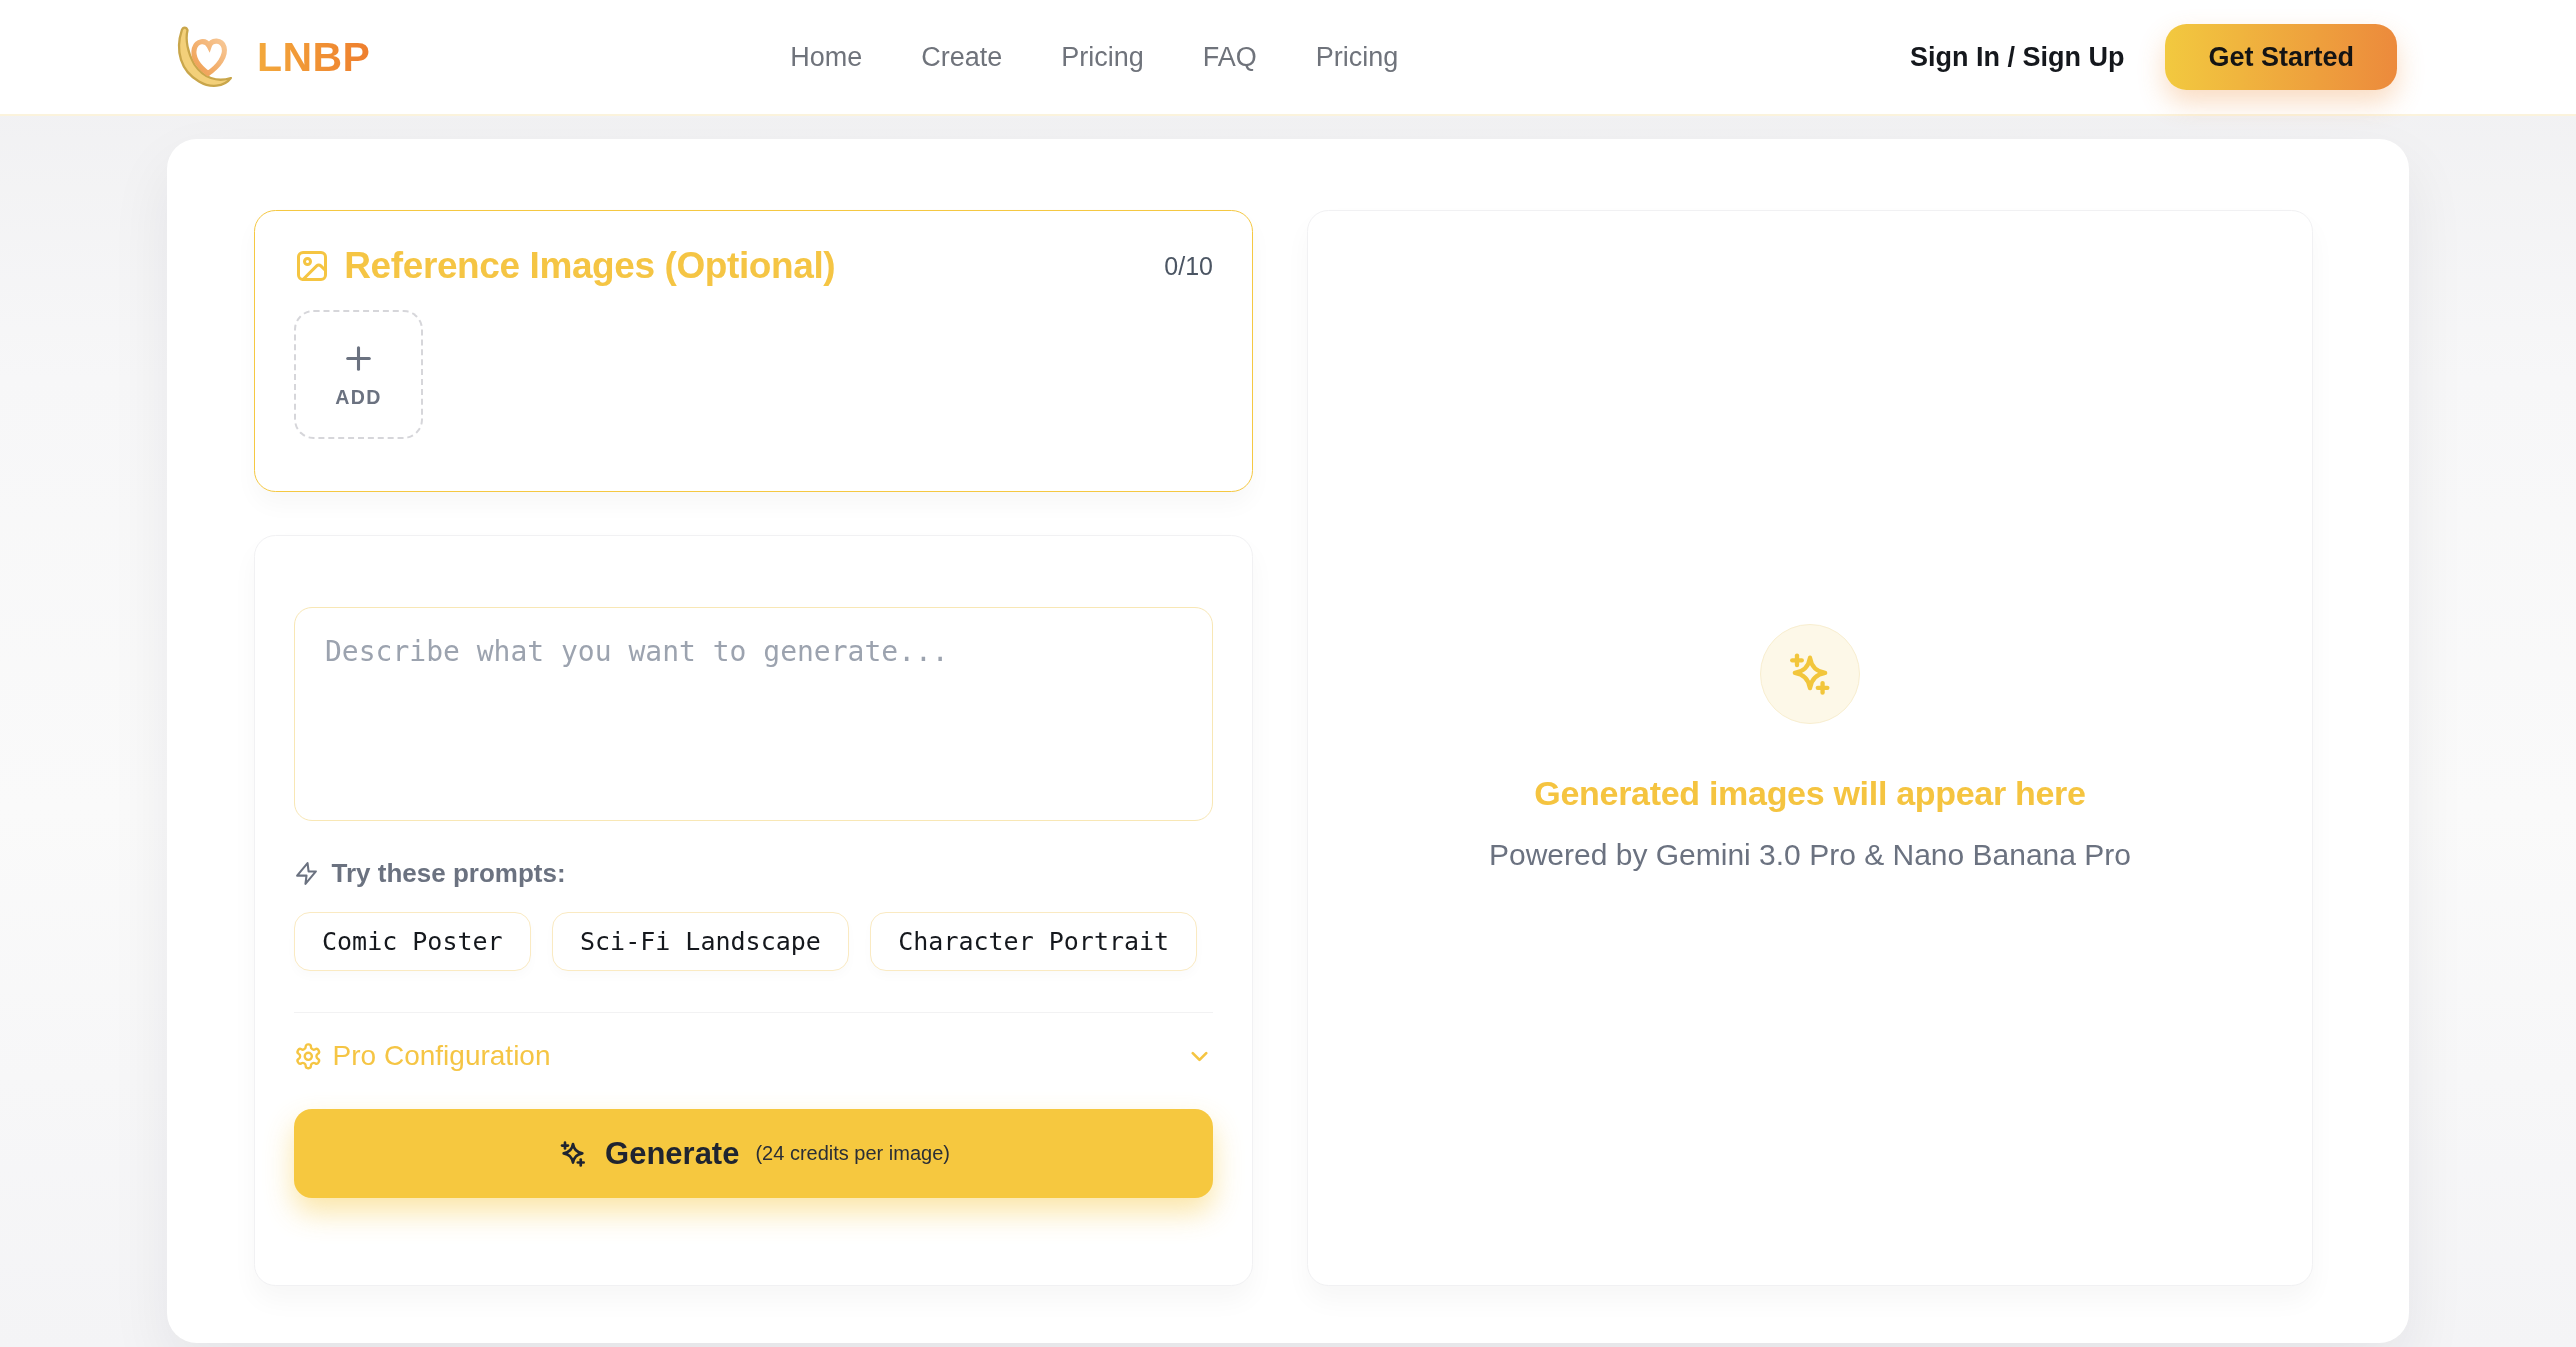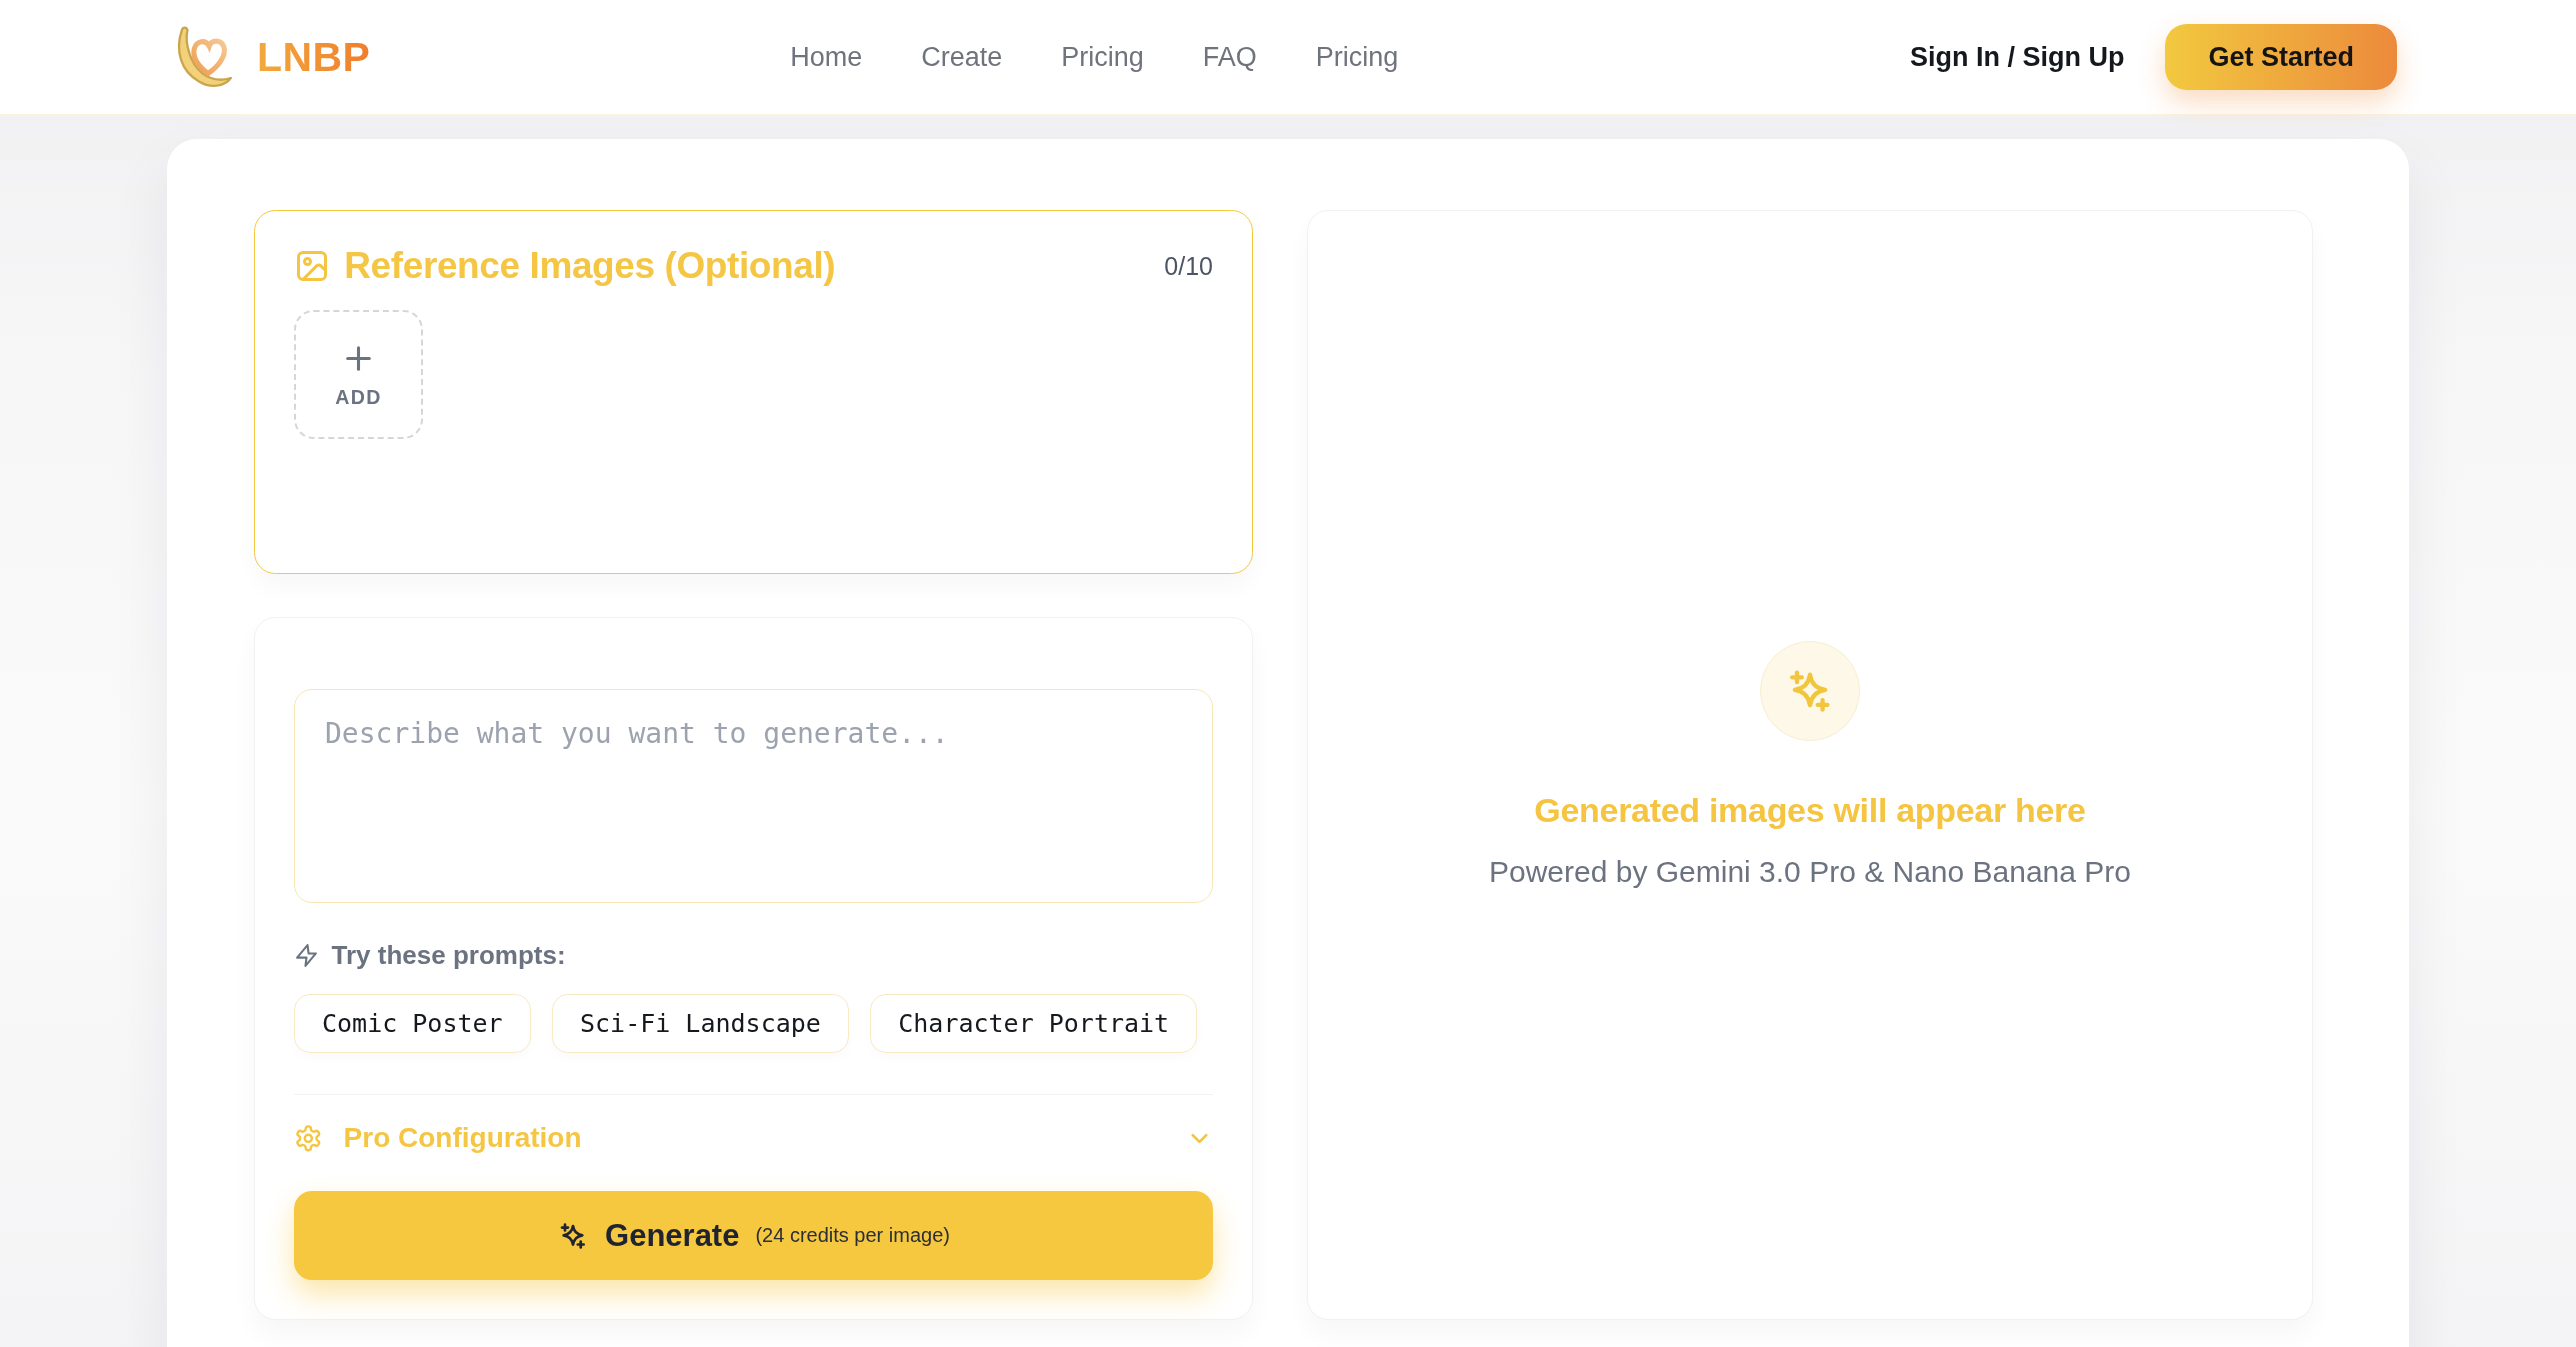--- a/index.html
+++ b/index.html
@@ -50,21 +50,21 @@
     display:flex; gap:54px;
     min-height:1204px;
   }
   .left-col { width:999px; flex:none; display:flex; flex-direction:column; gap:43px; }
 
   .card { background:#ffffff; border-radius:21.4px; }
 
   
   .ref-card {
     border:1.8px solid #f5c842;
-    padding:34px 39px; height:364px;
+    padding:34px 39px; height:282px;
     box-shadow:0 12.5px 23px rgba(0,0,0,0.03);
   }
   .card-head { display:flex; align-items:center; }
   .head-icon { flex:none; color:#f5c542; display:flex; }
   .ref-title { font-size:37px; font-weight:800; color:#f5c544; margin-left:14.3px; letter-spacing:-0.4px; }
   .counter { margin-left:auto; font-size:25px; color:#4b5563; }
   .add-tile {
     margin-top:23px; width:129px; height:129px;
     border:2.7px dashed #d6d6da; border-radius:19.6px; background:transparent;
     display:flex; flex-direction:column; align-items:center; justify-content:center; gap:9px;
@@ -93,21 +93,21 @@
   .chips { margin-top:23px; display:flex; gap:21.4px; }
   .chip {
     height:59px; padding:0 27px; background:#fff; cursor:pointer;
     border:1.8px solid #faeac2; border-radius:16px;
     font-size:25px; color:#15181d;
     display:flex; align-items:center;
     box-shadow:0 5.4px 10.7px rgba(0,0,0,0.02);
   }
   .divider { margin-top:41px; border:none; border-top:1.8px solid #f2f2f3; }
   .pro-row { margin-top:27px; display:flex; align-items:center; cursor:pointer; }
-  .pro-label { font-size:28px; font-weight:700; color:#f5c544; margin-left:21px; }
+  .pro-label { font-size:28px; font-weight:400; color:#f5c544; margin-left:10px; }
   .pro-chevron { margin-left:auto; color:#f5c542; display:flex; }
   .generate-btn {
     margin-top:37px; width:100%; height:89px; border:none; cursor:pointer;
     border-radius:18px; background:#f6c83f;
     box-shadow:0 14.3px 28.6px rgba(246,200,63,0.45);
     display:flex; align-items:center; justify-content:center; gap:16px;
     font-family:inherit; color:#1f2430;
   }
   .generate-label { font-size:31px; font-weight:800; color:#1f2430; }
   .generate-cost { font-size:20px; font-weight:400; color:#2a2e36; }

